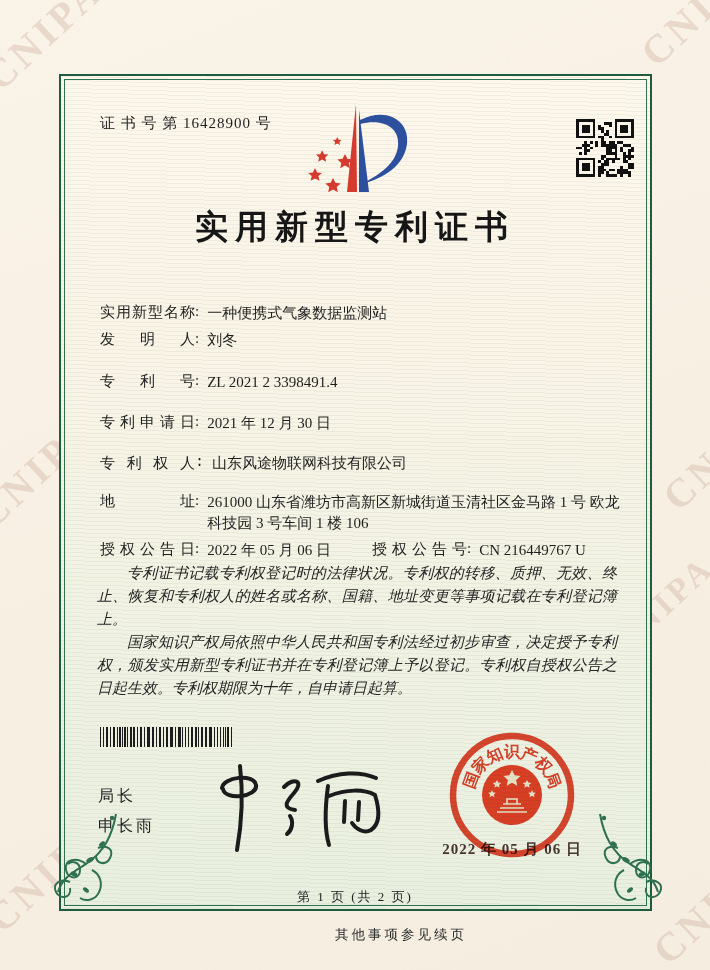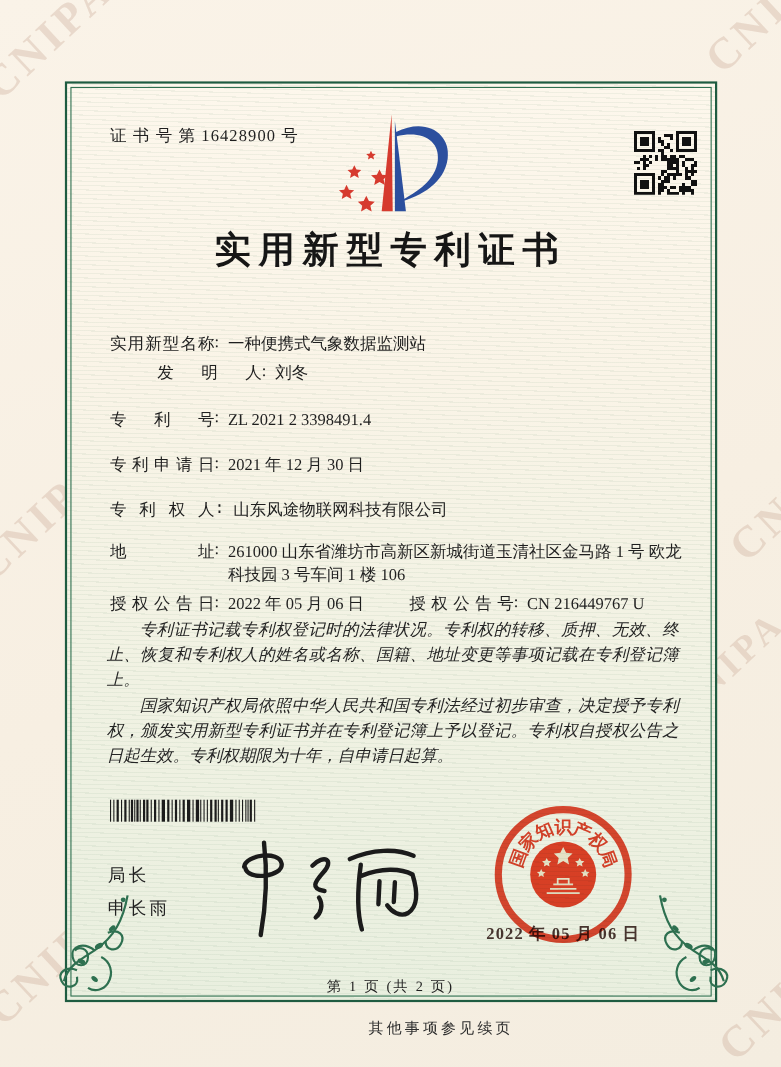--- a/index.html
+++ b/index.html
@@ -51,21 +51,21 @@
   }
 
   .row { position:absolute; left:100px; font-size:15px; display:flex; align-items:flex-start; }
   .lab {
     display:inline-block; width:95px;
     text-align:justify; text-align-last:justify;
     flex:0 0 95px;
   }
   .colon { display:inline-block; margin-right:8px; }
   .val { display:inline-block; line-height:21px; }
-  .row-name{top:288px;margin-top:15px;} .row-inventor{top:330px;margin-left:43px;} .row-patno{top:372px;}
+  .row-name{top:288px;margin-top:15px;} .row-inventor{top:330px;} .row-patno{top:372px;}
   .row-appdate{top:413px;} .row-patentee{top:454px;font-family:Liberation Mono, monospace;}
   .row-address{top:492px;} .row-address .val{width:415px;}
   .row-grant{top:540px;} 
   .grant-right{ position:absolute; left:372px; top:540px; font-size:15px;justify-content:center; }
   .grant-right .lab{ width:80px; }
 
   .body-text {
     position:absolute; left:97px; top:562px; width:520px;
     font-size:15px; font-style:italic; line-height:23px;
     color:#242424; text-align:justify;

